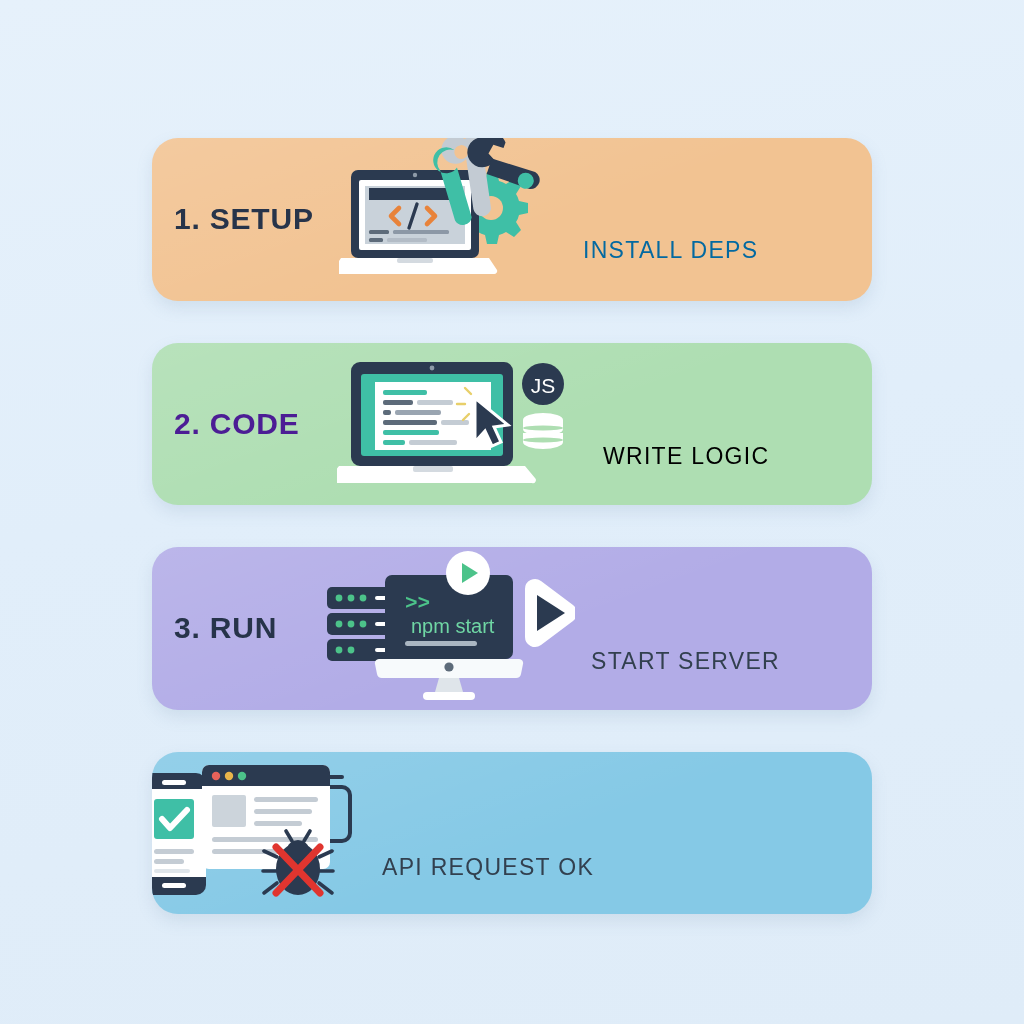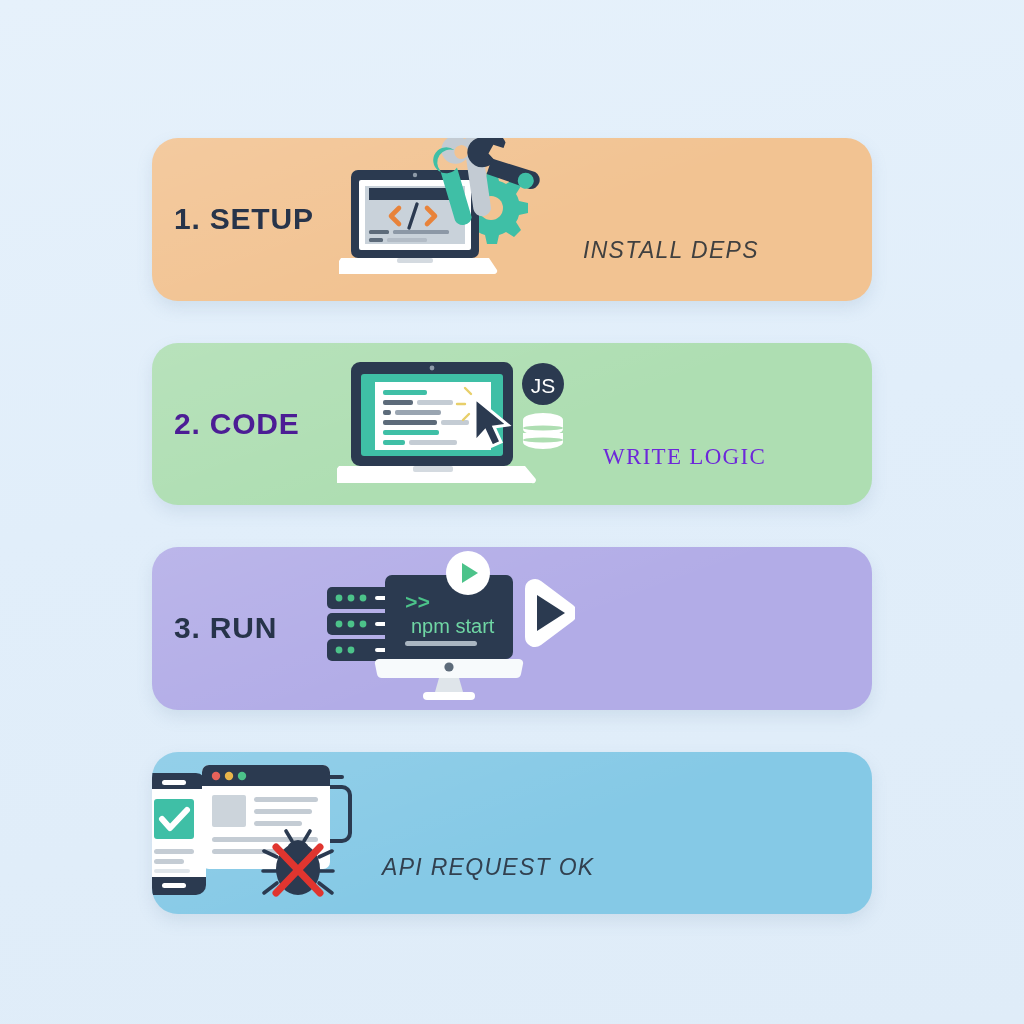--- a/index.html
+++ b/index.html
@@ -85,21 +85,21 @@
     white-space: nowrap;
     padding-left: 10px;
     padding-top: 56px;
     z-index: 2;
   }
 
   
   .row-1 .step-caption { padding-top: 62px; padding-left: 14px; }
   .row-2 .step-caption { padding-top: 66px; padding-left: 20px; }
   .row-3 .step-caption { padding-top: 66px; padding-left: 16px; }
-  .row-4 .step-caption { padding-top: 70px; padding-left: 6px; font-style: italic; }
+  .row-4 .step-caption { padding-top: 70px; padding-left: 6px; }
 
   .row-1 .step-art { margin-left: -10px; }
   .row-2 .step-art { margin-left: -12px; width: 246px; }
   .row-3 .step-art { margin-left: -36px; width: 262px; }
   .row-4 .step-art { margin-left: -24px; width: 248px; }
 </style>
 </head>
 <body style="background: rgb(227, 239, 249);">
 
 <div class="page-bg"></div>
@@ -153,21 +153,21 @@
 
           <g transform="rotate(-24 150 24)">
             <path d="M152 -2 a15 15 0 1 0 4 27 l-3 -9 8 -6 8 7 4 -4 a15 15 0 0 0 -21 -15 z" fill="#2b3a50"></path>
             <path d="M154 22 l34 30 a9 9 0 0 1 -12 13 l-33 -31 z" fill="#2b3a50"></path>
             <circle cx="176" cy="56" r="8" fill="#3fbfa6"></circle>
           </g>
         </g>
       </svg>
     </div>
 
-    <div class="step-caption" style="color: #404040; font-style: italic;">INSTALL DEPS</div>
+    <div class="step-caption" style="color: #0369a1;">INSTALL DEPS</div>
   </div>
 
   <div class="step-row row-2" id="row2" style="background: rgb(174, 222, 178);">
     <div class="step-title" style="color: #4c1d95;">2. CODE</div>
 
     <div class="step-art">
       <svg viewBox="0 0 246 163" xmlns="http://www.w3.org/2000/svg">
 
         <g fill="#ffffff">
           <ellipse cx="206" cy="78" rx="20" ry="7"></ellipse>
@@ -211,21 +211,21 @@
           <path d="M138 56 l0 44 10 -11 7 15 9 -4 -7 -15 14 -2 z" fill="#2b3a50" stroke="#ffffff" stroke-width="3"></path>
           <g stroke="#e8cf6a" stroke-width="2.4" stroke-linecap="round">
             <line x1="134" y1="52" x2="128" y2="46"></line>
             <line x1="128" y1="62" x2="120" y2="62"></line>
             <line x1="132" y1="72" x2="126" y2="78"></line>
           </g>
         </g>
       </svg>
     </div>
 
-    <div class="step-caption" style="color: #6d28d9; font-family: Liberation Serif, serif;">WRITE LOGIC</div>
+    <div class="step-caption" style="color: #000000;">WRITE LOGIC</div>
   </div>
 
   <div class="step-row row-3" id="row3" style="background: rgb(178, 172, 231);">
     <div class="step-title" style="color: rgb(39, 52, 74);">3. RUN</div>
 
     <div class="step-art">
       <svg viewBox="0 0 262 163" xmlns="http://www.w3.org/2000/svg">
 
         <g>
           <rect x="14" y="40" width="74" height="22" rx="5" fill="#2b3a50"></rect>
@@ -265,20 +265,21 @@
           <path d="M149 16 l16 10 -16 10 z" fill="#4cc38a"></path>
         </g>
 
         <g>
           <path d="M212 42 a10 10 0 0 1 16 -8 l32 24 a10 10 0 0 1 0 16 l-32 24 a10 10 0 0 1 -16 -8 z" fill="#ffffff"></path>
           <path d="M224 48 l28 18 -28 18 z" fill="#2b3a50"></path>
         </g>
       </svg>
     </div>
 
+    <div class="step-caption" style="color: rgb(50, 64, 79);">START SERVER</div>
   </div>
 
   <div class="step-row row-4" id="row4" style="background: rgb(133, 201, 230);">
 
     <div class="step-art">
       <svg viewBox="0 0 248 163" xmlns="http://www.w3.org/2000/svg">
 
         <g fill="none" stroke="#2b3a50" stroke-width="4" stroke-linecap="round">
           <path d="M186 36 h28 a8 8 0 0 1 8 8 v38 a8 8 0 0 1 -8 8 h-22"></path>
           <path d="M196 26 h18"></path>

